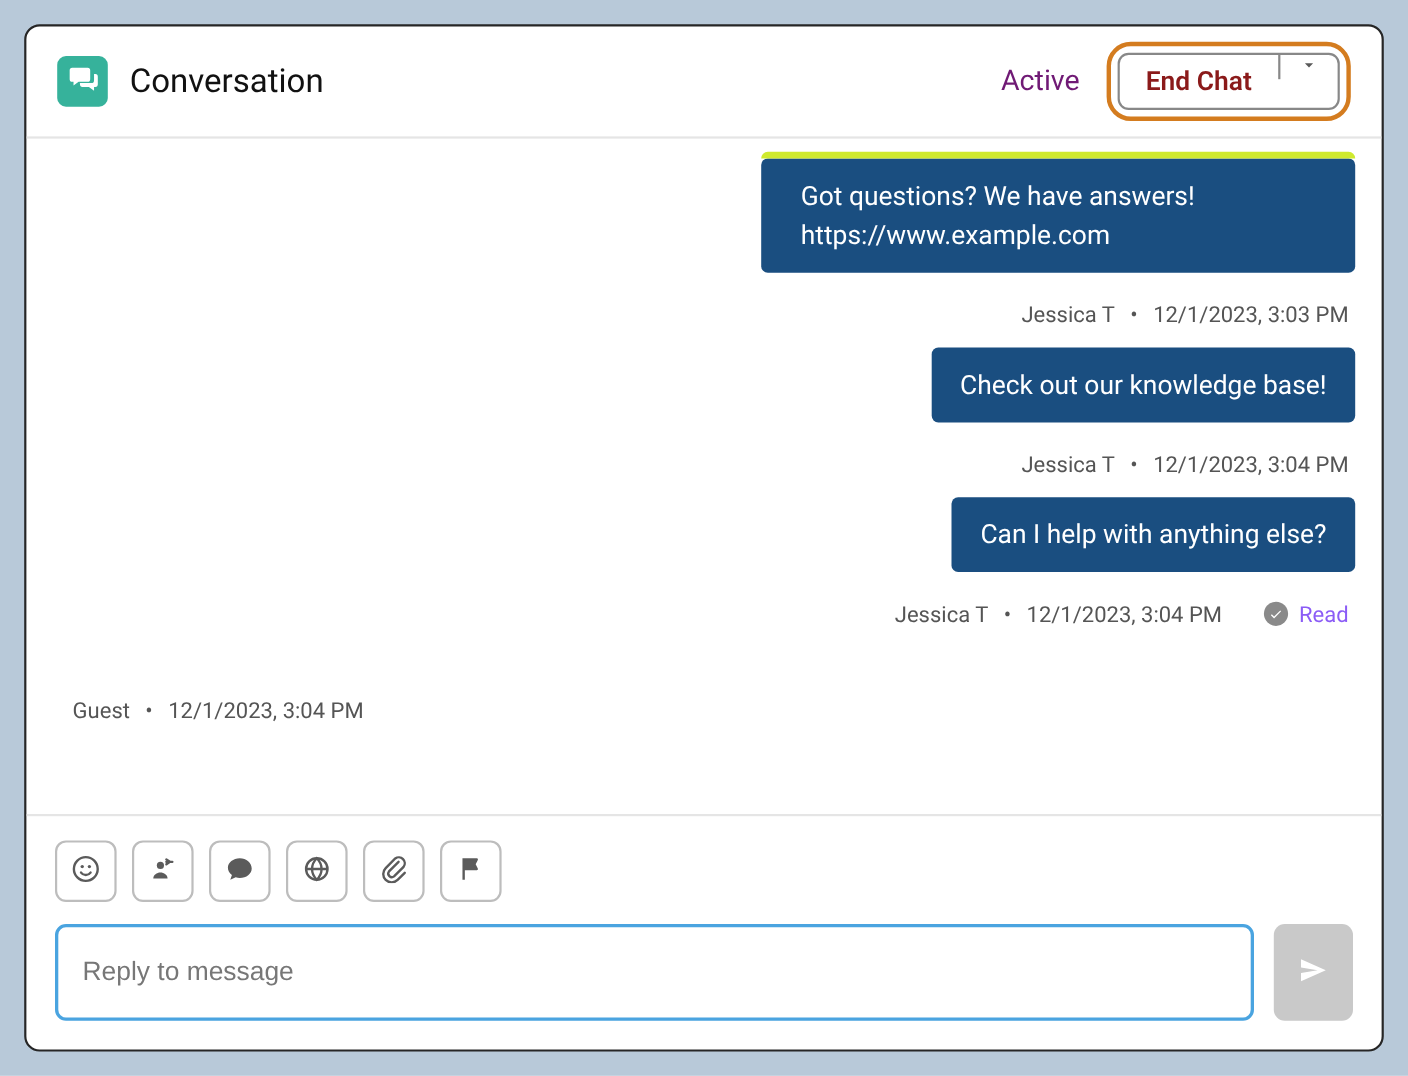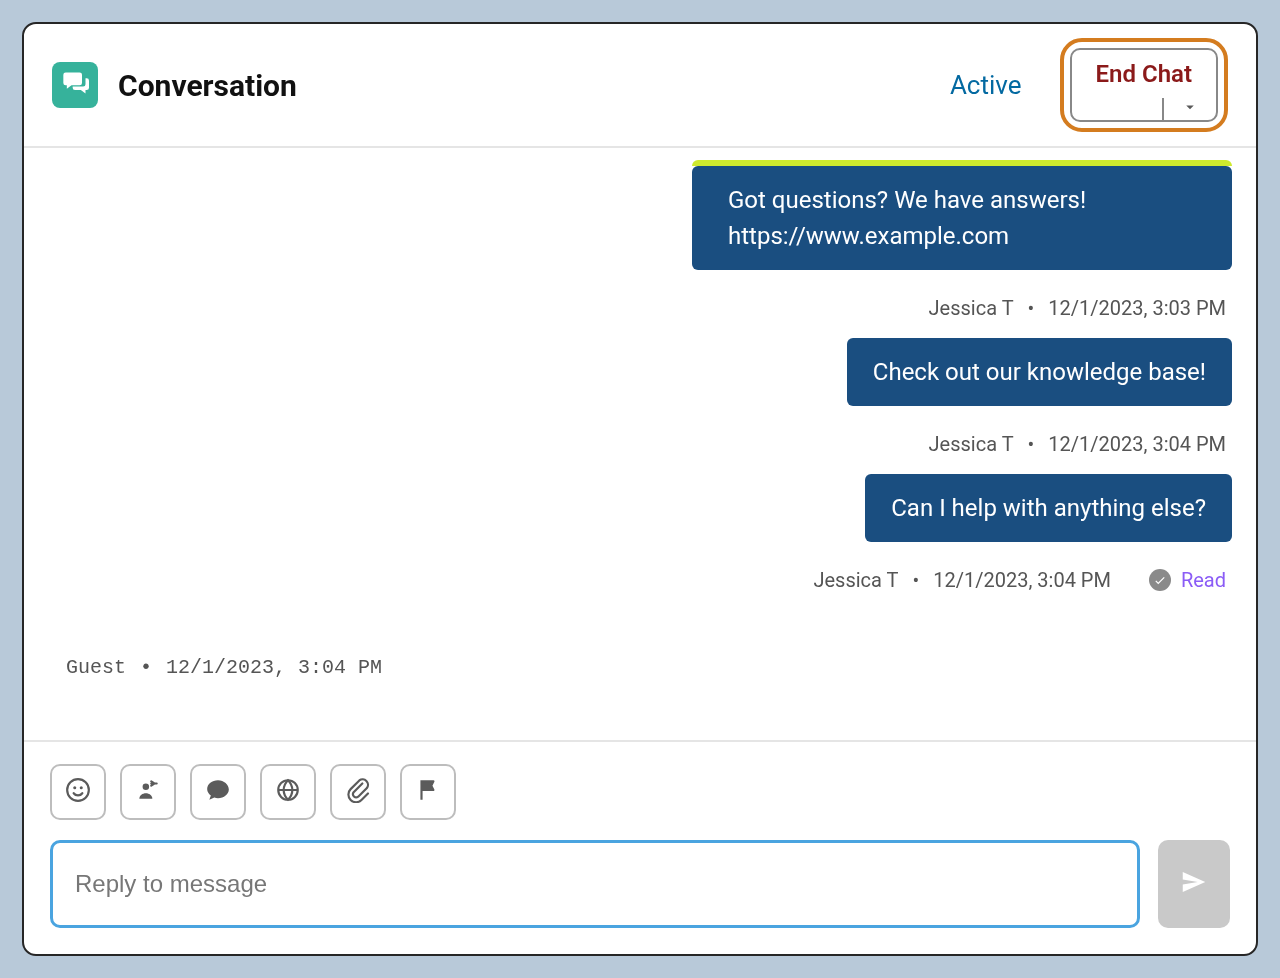--- a/index.html
+++ b/index.html
@@ -35,45 +35,44 @@
     background: #36b29b;
     border-radius: 8px;
     display: flex;
     align-items: center;
     justify-content: center;
     flex: 0 0 auto;
   }
   .logo svg { width: 28px; height: 28px; fill: #fff; }
   .title {
     font-size: 30px;
-    font-weight: 700;
+    font-weight: 400;
     color: #111;
   }
   .header-spacer { flex: 1; }
   .status {
     font-size: 26px;
-    color: #0369a1;
-    margin-right: 18px;
+    color: #701a75;
+    margin-right: 4px;
   }
   .end-chat-wrap {
     position: relative;
     border: 4px solid #d47c1f;
     border-radius: 22px;
     padding: 6px;
     display: flex;
     align-items: center;
   }
   .end-chat-btn {
     display: flex;
-    align-items: flex-end;
+    align-items: flex-start;
     border: 2px solid #888;
     border-radius: 10px;
     overflow: hidden;
     background: #fff;
-    flex-direction: column;
   }
   .end-chat-label {
     padding: 10px 24px;
     font-size: 24px;
     font-weight: 600;
     color: #8b1a1a;
     display: flex;
     align-items: center;
   }
   .end-chat-caret {
@@ -132,21 +131,21 @@
 
   .meta {
     display: flex;
     align-items: center;
     gap: 10px;
     font-size: 20px;
     color: #555;
     margin-top: 26px;
   }
   .agent .meta { padding-right: 6px; }
-  .guest .meta { padding-left: 18px; font-family: Liberation Mono, monospace; }
+  .guest .meta { padding-left: 18px; }
   .meta .dot::before { content: "•"; margin: 0 4px; color: #555; }
   .read-badge {
     width: 22px; height: 22px; border-radius: 50%;
     background: #8a8a8a;
     display: inline-flex; align-items: center; justify-content: center;
     margin-left: 28px;
   }
   .read-badge svg { width: 14px; height: 14px; fill: #fff; }
   .read-text { color: #8b5cf6; }
 

